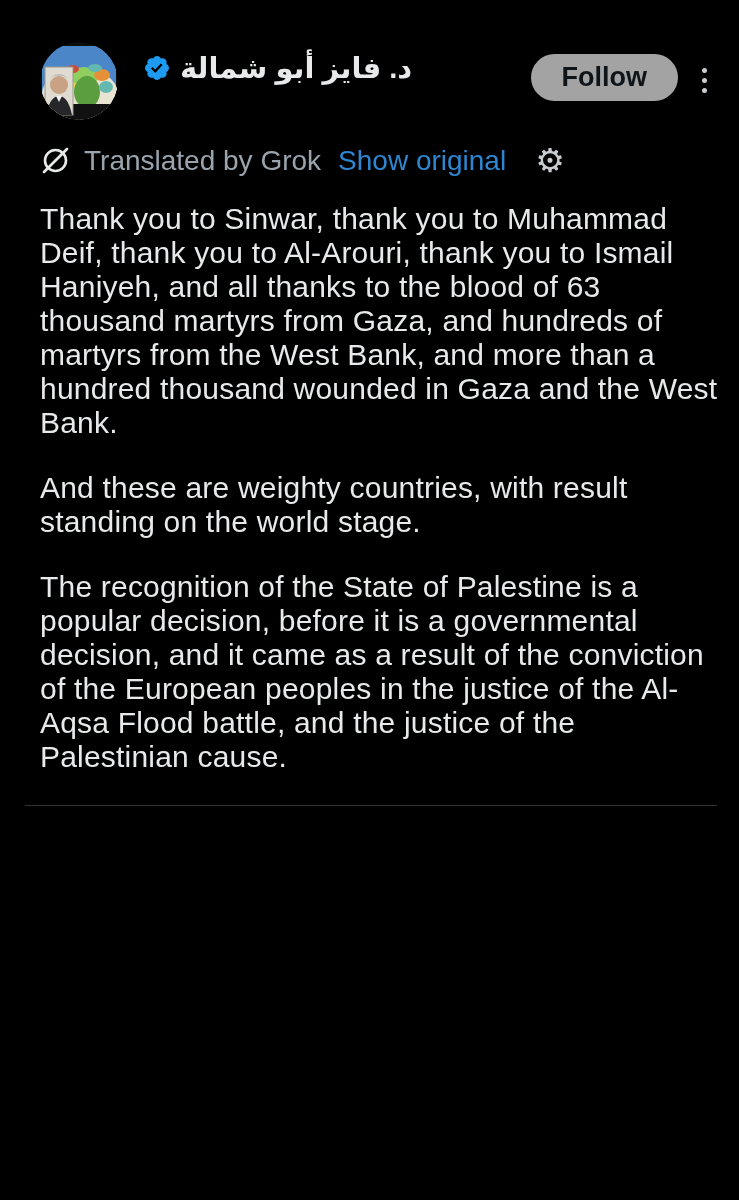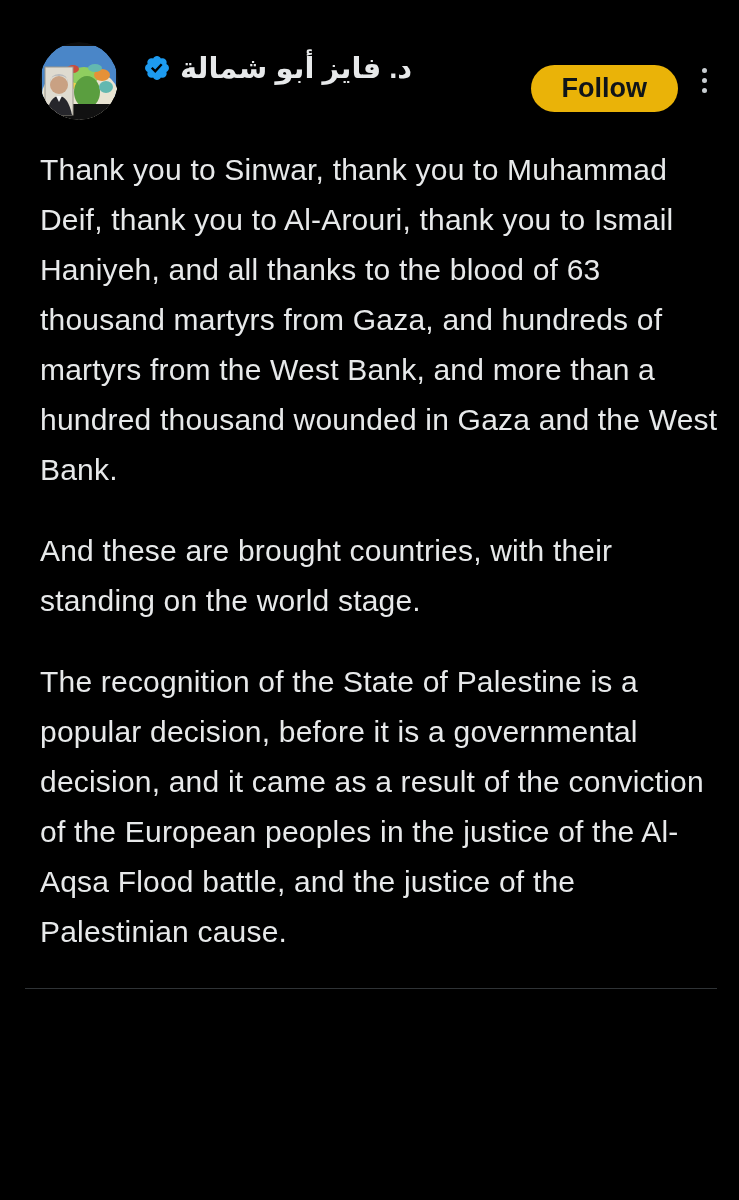--- a/index.html
+++ b/index.html
@@ -24,24 +24,24 @@
   .badge { width:28px; height:28px; flex:none; display:inline-flex; }
   .name {
     font-size:29px; font-weight:700; color:#e7e9ea;
     white-space:nowrap; cursor:pointer;
   }
   .handle {
     font-size:27px; color:#8b98a5; margin-top:5px;
     letter-spacing:0.3px; cursor:pointer;
   }
   .follow {
-    margin-left:auto; margin-top:23px; flex:none;
+    margin-left:auto; margin-top:12px; flex:none;
     height:47px; padding:0 31px;
     border:none; border-radius:999px;
-    background:#eab308; color:#0f1419;
+    background:#a3a3a3; color:#0f1419;
     font-family:inherit; font-size:27px; font-weight:700;
     cursor:pointer;
   }
   .more {
     margin-left:20px; margin-top:22px; flex:none;
     display:flex; flex-direction:column; gap:5px;
     padding:4px; cursor:pointer;
   }
   .more .dot { width:5px; height:5px; border-radius:50%; background:#c8cdd1; }
   
@@ -53,21 +53,21 @@
   .grok-icon { width:31px; height:31px; flex:none; display:inline-flex; }
   .t-label { color:#9aa4ad; }
   .t-action { color:#2e86d1; text-decoration:none; margin-left:4px; cursor:pointer; }
   .gear {
     margin-left:16px; color:#c8cdd1; font-size:33px; line-height:1;
     font-family:"DejaVu Sans",sans-serif; cursor:pointer;
   }
   
   .body {
     margin-top:25px; width:678px;
-    font-size:30px; line-height:50px;
+    font-size:30px; line-height:34px;
     color:#e7e9ea; letter-spacing:0.2px;
   }
   .body p { margin:0 0 31px 0; }
   .divider {
     border:none; border-top:1.5px solid #2f3336;
     margin:18px 0 0 -15px; width:692px;
   }
 </style>
 </head>
 <body>
@@ -119,22 +119,33 @@
 
     <button class="follow">Follow</button>
 
     <div class="more">
       <span class="dot"></span>
         <span class="dot"></span>
         <span class="dot"></span>
     </div>
   </div>
 
+  <div class="translate-row">
+    <span class="grok-icon">
+      <svg viewBox="0 0 31 31" width="31" height="31">
+        <circle cx="15.5" cy="15.5" r="10.5" fill="none" stroke="#e7e9ea" stroke-width="2.6"></circle>
+        <line x1="4" y1="27" x2="27" y2="4" stroke="#e7e9ea" stroke-width="2.6" stroke-linecap="round"></line>
+      </svg>
+    </span>
+    <span class="t-label">Translated by Grok</span>
+    <a class="t-action" href="#">Show original</a>
+    <span class="gear">⚙</span>
+  </div>
 
   <div class="body">
     <p>Thank you to Sinwar, thank you to Muhammad Deif, thank you to Al-Arouri, thank you to Ismail Haniyeh, and all thanks to the blood of 63 thousand martyrs from Gaza, and hundreds of martyrs from the West Bank, and more than a hundred thousand wounded in Gaza and the West Bank.</p>
-    <p>And these are brought countries, with their standing on the world stage.</p>
+    <p>And these are weighty countries, with result standing on the world stage.</p>
     <p>The recognition of the State of Palestine is a popular decision, before it is a governmental decision, and it came as a result of the conviction of the European peoples in the justice of the Al-Aqsa Flood battle, and the justice of the Palestinian cause.</p>
   </div>
 
   <hr class="divider">
 
 </div>
 
 </body></html>

